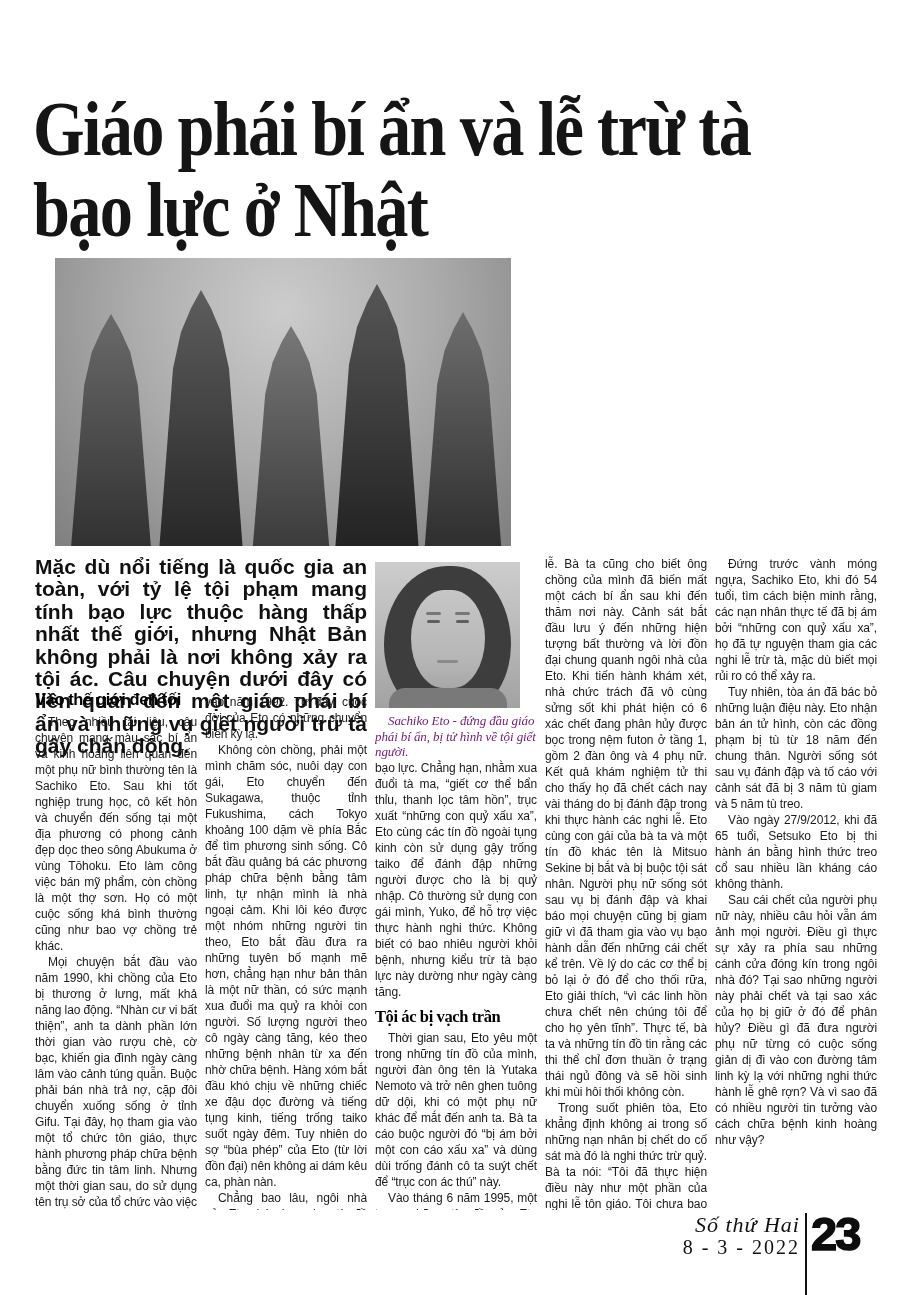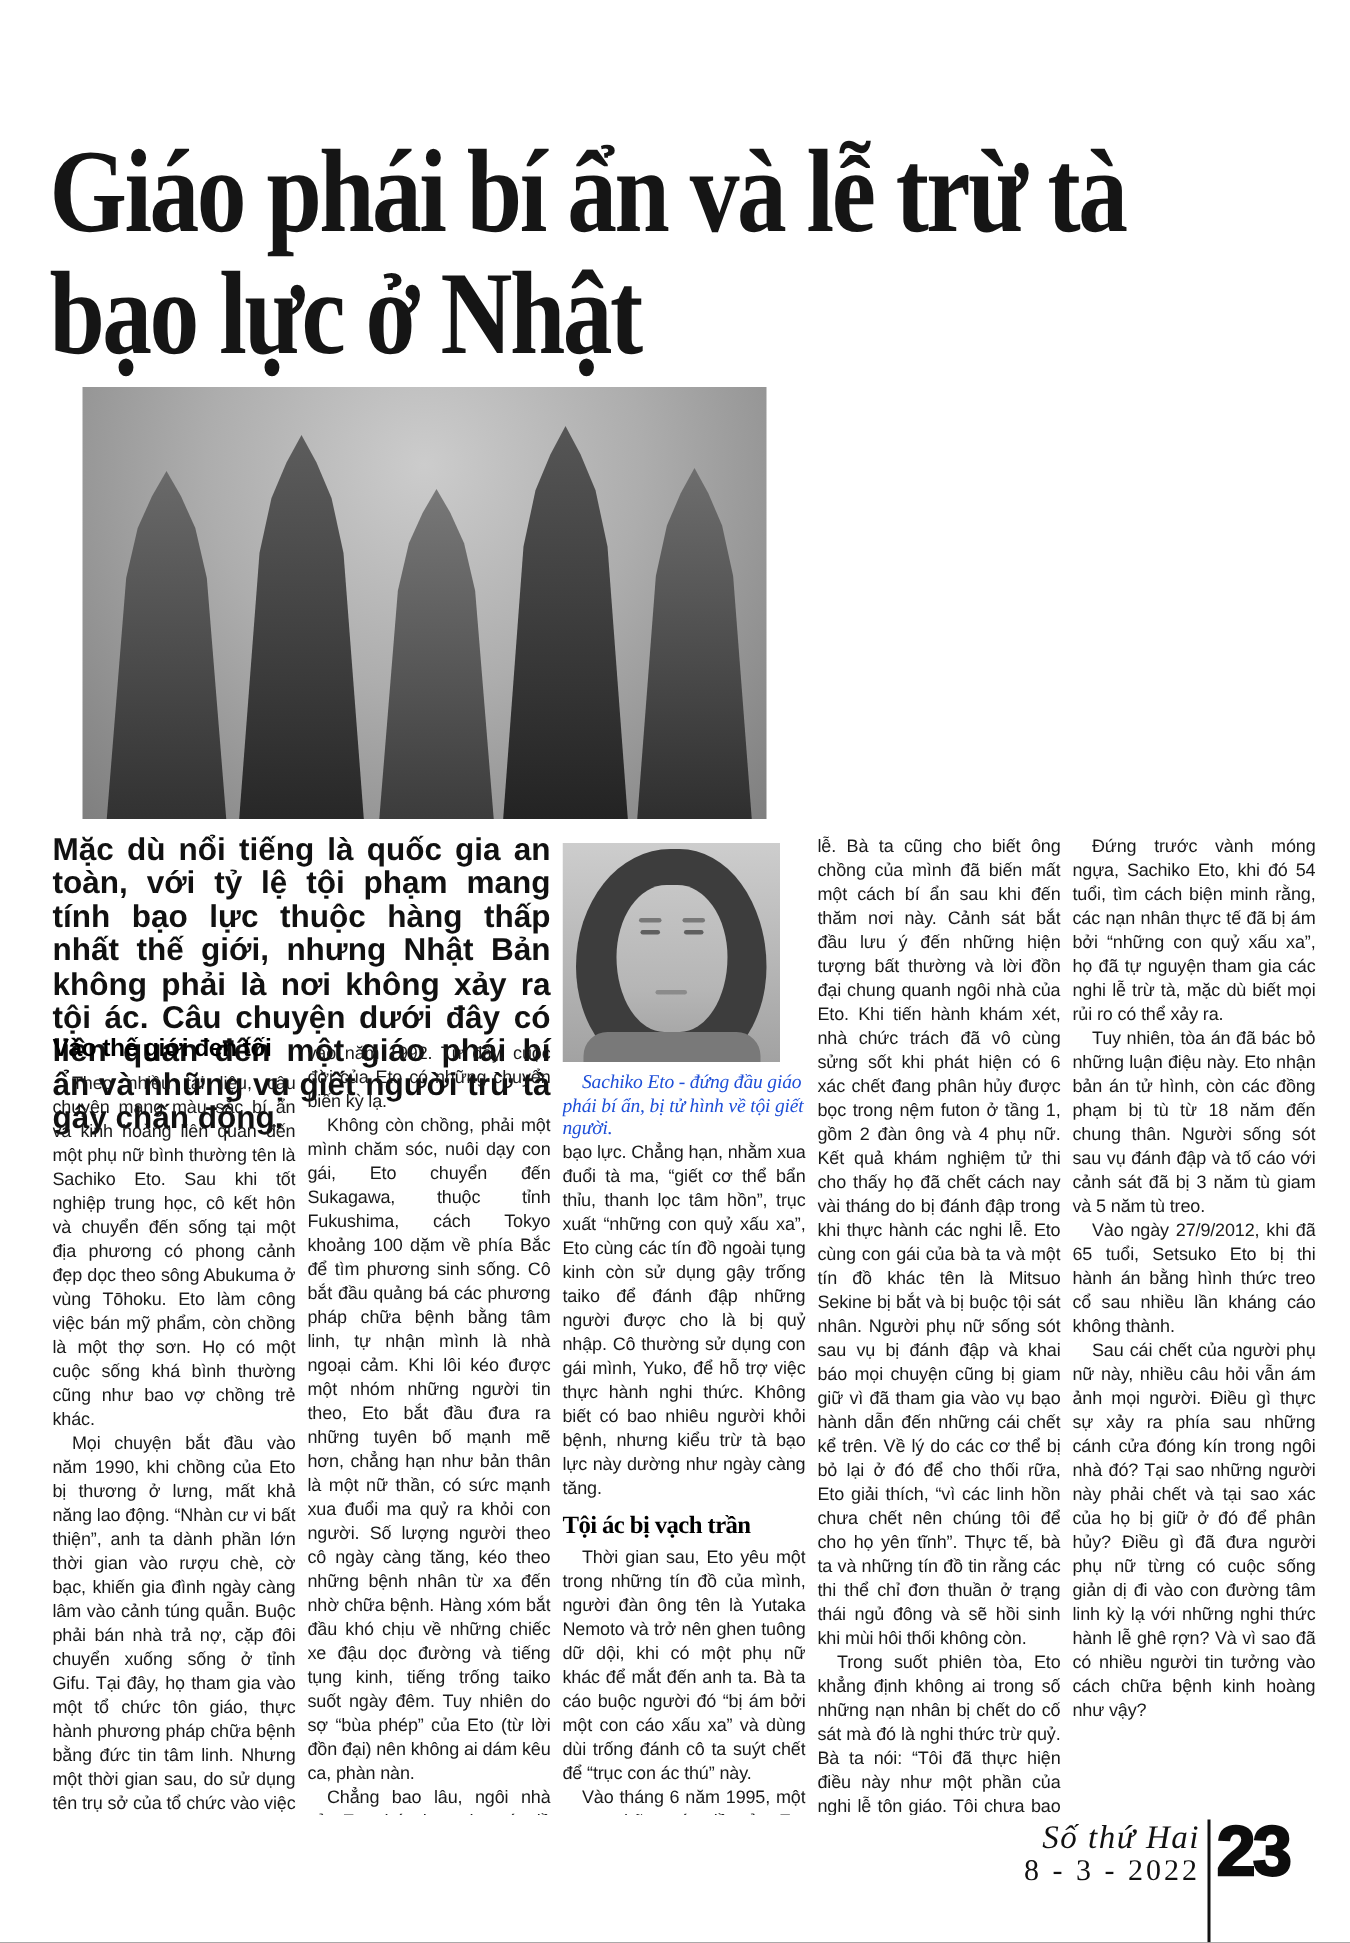--- a/index.html
+++ b/index.html
@@ -65,21 +65,21 @@
     background:linear-gradient(180deg,#c6c6c6 0%, #b6b6b6 70%, #a8a8a8 100%);
     border-radius:46% 46% 44% 44% / 50% 50% 52% 52%;}
   .eye{position:absolute; width:13px; height:3px; background:#5f5f5f; top:58px; border-radius:2px;}
   .eye.l{left:52px;} .eye.r{left:81px;}
   .brow{position:absolute; width:15px; height:3px; background:#787878; top:50px; border-radius:2px;}
   .brow.l{left:51px;} .brow.r{left:80px;}
   .mouth{position:absolute; left:62px; top:98px; width:21px; height:3px; background:#8b8b8b; border-radius:2px;}
   .shoulders{position:absolute; left:14px; bottom:-14px; width:118px; height:34px; background:#9b6f74;
     filter:grayscale(1); border-radius:16px 16px 0 0;}
   .portrait-caption{font-family:"Liberation Serif", serif; font-style:italic; font-size:13px;
-    line-height:15.5px; color:#1d4ed8; text-align:left; margin:0 0 22px 0; text-indent:0;}
+    line-height:15.5px; color:#701a75; text-align:left; margin:0 0 22px 0; text-indent:0;}
   
   .footer-date{position:absolute; right:100px; top:1213px; text-align:right;
     font-family:"Liberation Serif", serif; color:#111;}
   .footer-date .l1{font-size:22px; line-height:23px; letter-spacing:1px;font-style:italic;}
   .footer-date .l2{font-size:20px; line-height:22px; letter-spacing:2px;}
   .footer-rule{position:absolute; left:805px; top:1213px; width:2px; height:82px; background:#111;}
   .page-number{position:absolute; left:811px; top:1206px; font-size:47px; font-weight:bold;
     letter-spacing:-2px; color:#0d0d0d; -webkit-text-stroke:1.5px #0d0d0d;}
 </style>
 </head>

